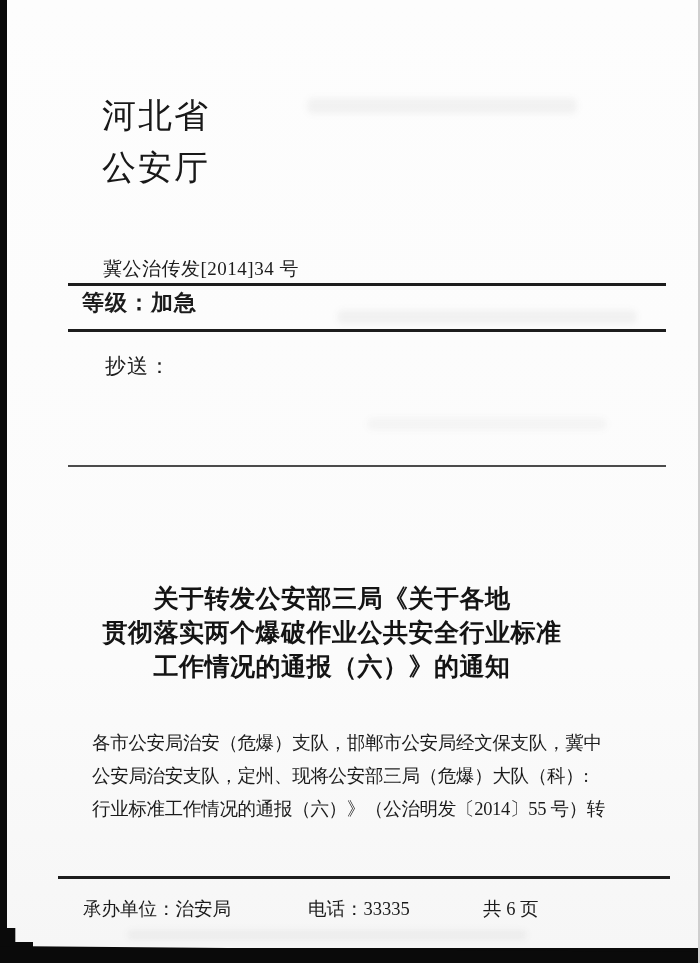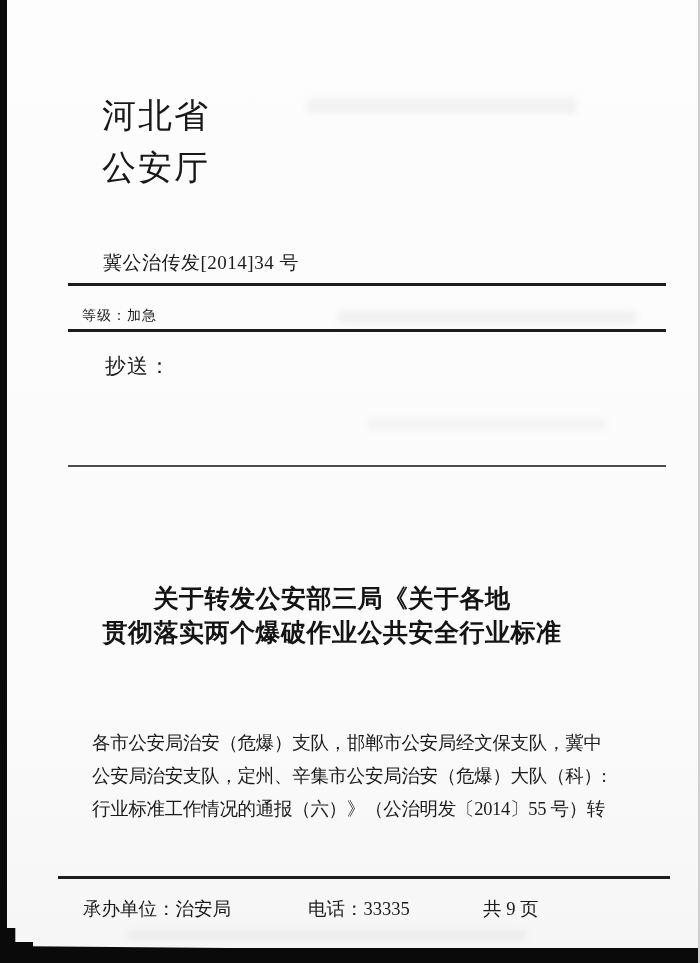--- a/index.html
+++ b/index.html
@@ -78,37 +78,37 @@
     left: 240px;
     top: 118px;
     font-size: 60px;
     font-weight: bold;
     letter-spacing: -2px;
     color: #141414;
     white-space: nowrap;
   }
 
   
-  .docnum-row { position: absolute; top: 250px; left: 0; width: 569px; height: 26px; font-size: 19px; color: #1b1b1b; }
+  .docnum-row { position: absolute; top: 256px; left: 0; width: 569px; height: 26px; font-size: 19px; color: #1b1b1b; }
   .doc-number { position: absolute; left: 96px; top: 0; letter-spacing: 0.5px; }
   .issuer     { position: absolute; left: 388px; top: 0; font-weight: 600; }
   .issuer b   { font-weight: 700; }
 
   .rule {
     position: absolute;
     left: 61px;
     width: 598px;
     background: #1d1d1d;
   }
   .rule1 { top: 283px; height: 3px; }
   .rule2 { top: 329px; height: 3px; }
   .rule3 { top: 465px; height: 2px; background: #4c4c4c; }
   .rule4 { top: 876px; height: 3px; left: 51px; width: 612px; }
 
-  .level-row { position: absolute; left: 75px; top: 307px; font-size: 14px; color: #1b1b1b; letter-spacing: 1px; }
+  .level-row { position: absolute; left: 75px; top: 288px; font-size: 22px; color: #1b1b1b; letter-spacing: 1px; font-weight: bold; }
   .cc-row    { position: absolute; left: 98px; top: 352px; font-size: 21px; color: #1b1b1b; letter-spacing: 1px; }
 
   
   .doc-title {
     position: absolute;
     left: 12px;
     top: 582px;
     width: 626px;
     text-align: center;
     font-size: 25px;
@@ -168,33 +168,34 @@
 
   <div class="cc-row">
     <span>抄送：</span>
   </div>
 
   <div class="rule rule3"></div>
 
   <div class="doc-title">
     <div>关于转发公安部三局《关于各地</div>
     <div>贯彻落实两个爆破作业公共安全行业标准</div>
+    <div>工作情况的通报（六）》的通知</div>
   </div>
 
   <div class="doc-body">
     <div class="line">各市公安局治安（危爆）支队，邯郸市公安局经文保支队，冀中</div>
-    <div class="line">公安局治安支队，定州、辛集市公安局治安（危爆）大队（科）:</div>
+    <div class="line">公安局治安支队，定州、现将公安部三局（危爆）大队（科）:</div>
     <div class="line">行业标准工作情况的通报（六）》（公治明发〔2014〕55 号）转</div>
   </div>
 
   <div class="rule rule4"></div>
 
   <div class="footer-row">
     <span class="footer-agency"><span>承办单位：</span><span>治安局</span></span>
     <span class="footer-phone"><span>电话：</span><span>33335</span></span>
-    <span class="footer-pages">共 9 页</span>
+    <span class="footer-pages">共 6 页</span>
   </div>
 
 </div>
 
 <div class="corner-step"></div>
 <div class="bottom-edge"></div>
 <div class="right-edge"></div>
 
 </body></html>

